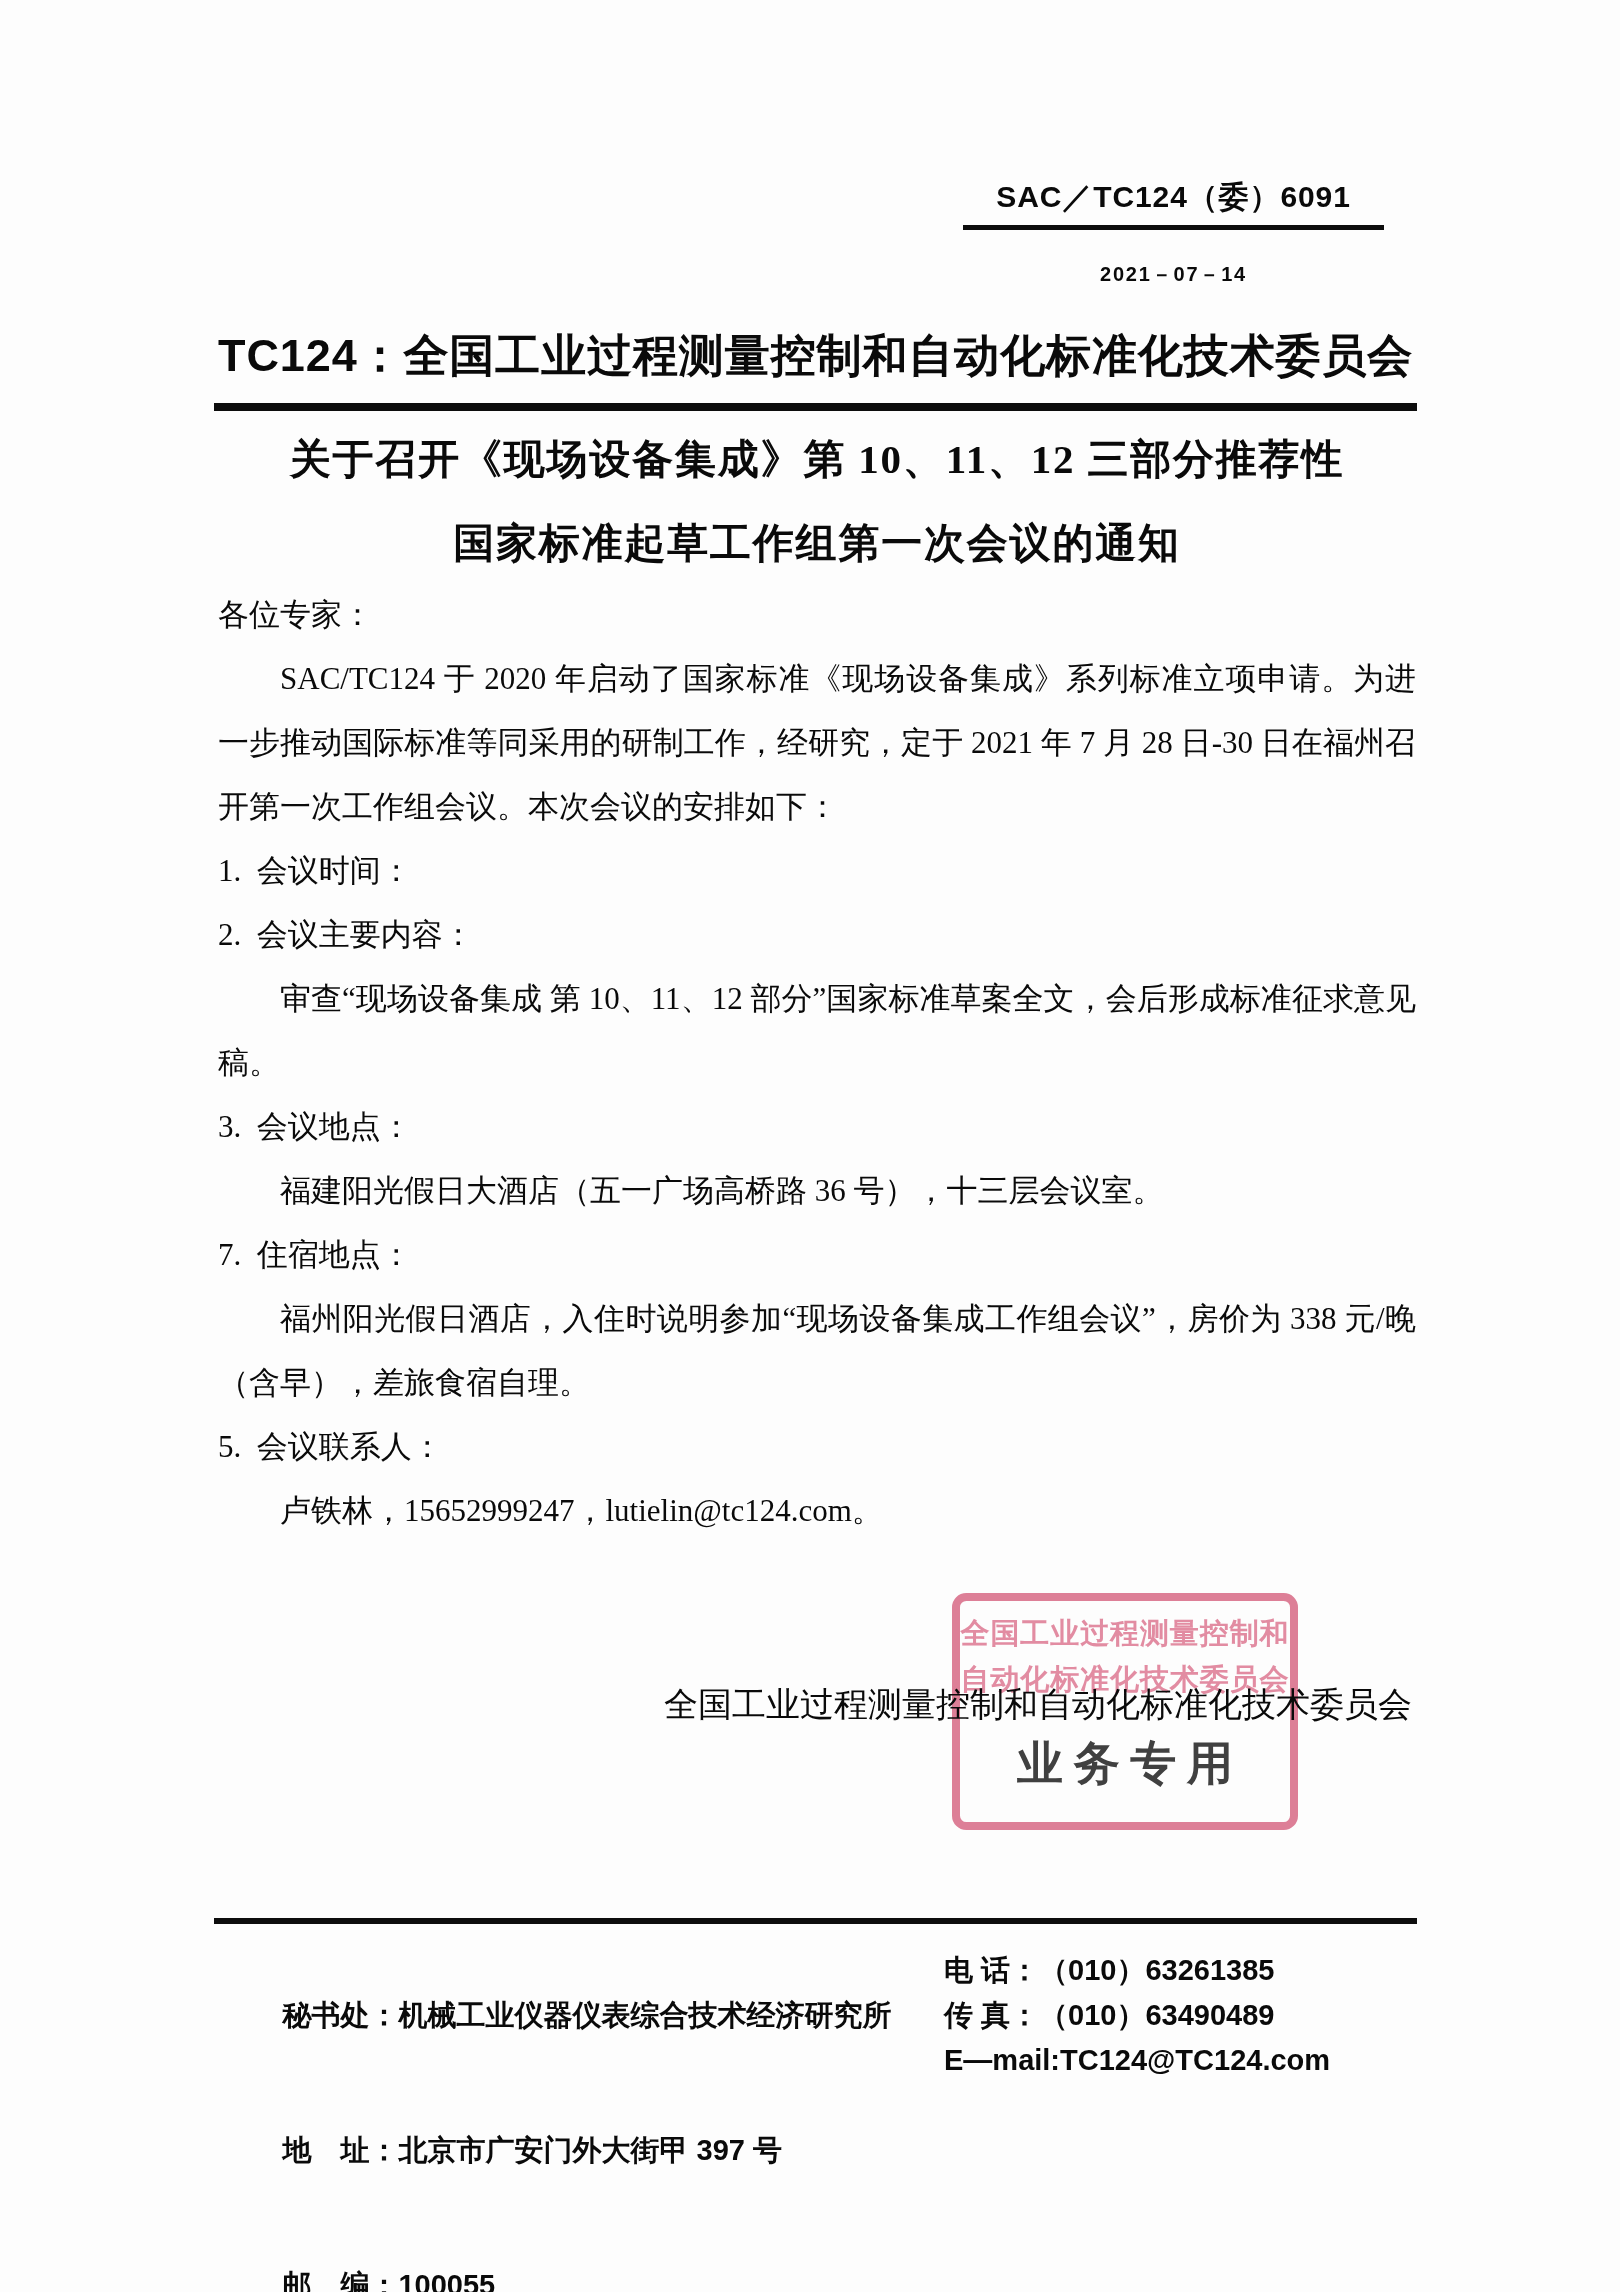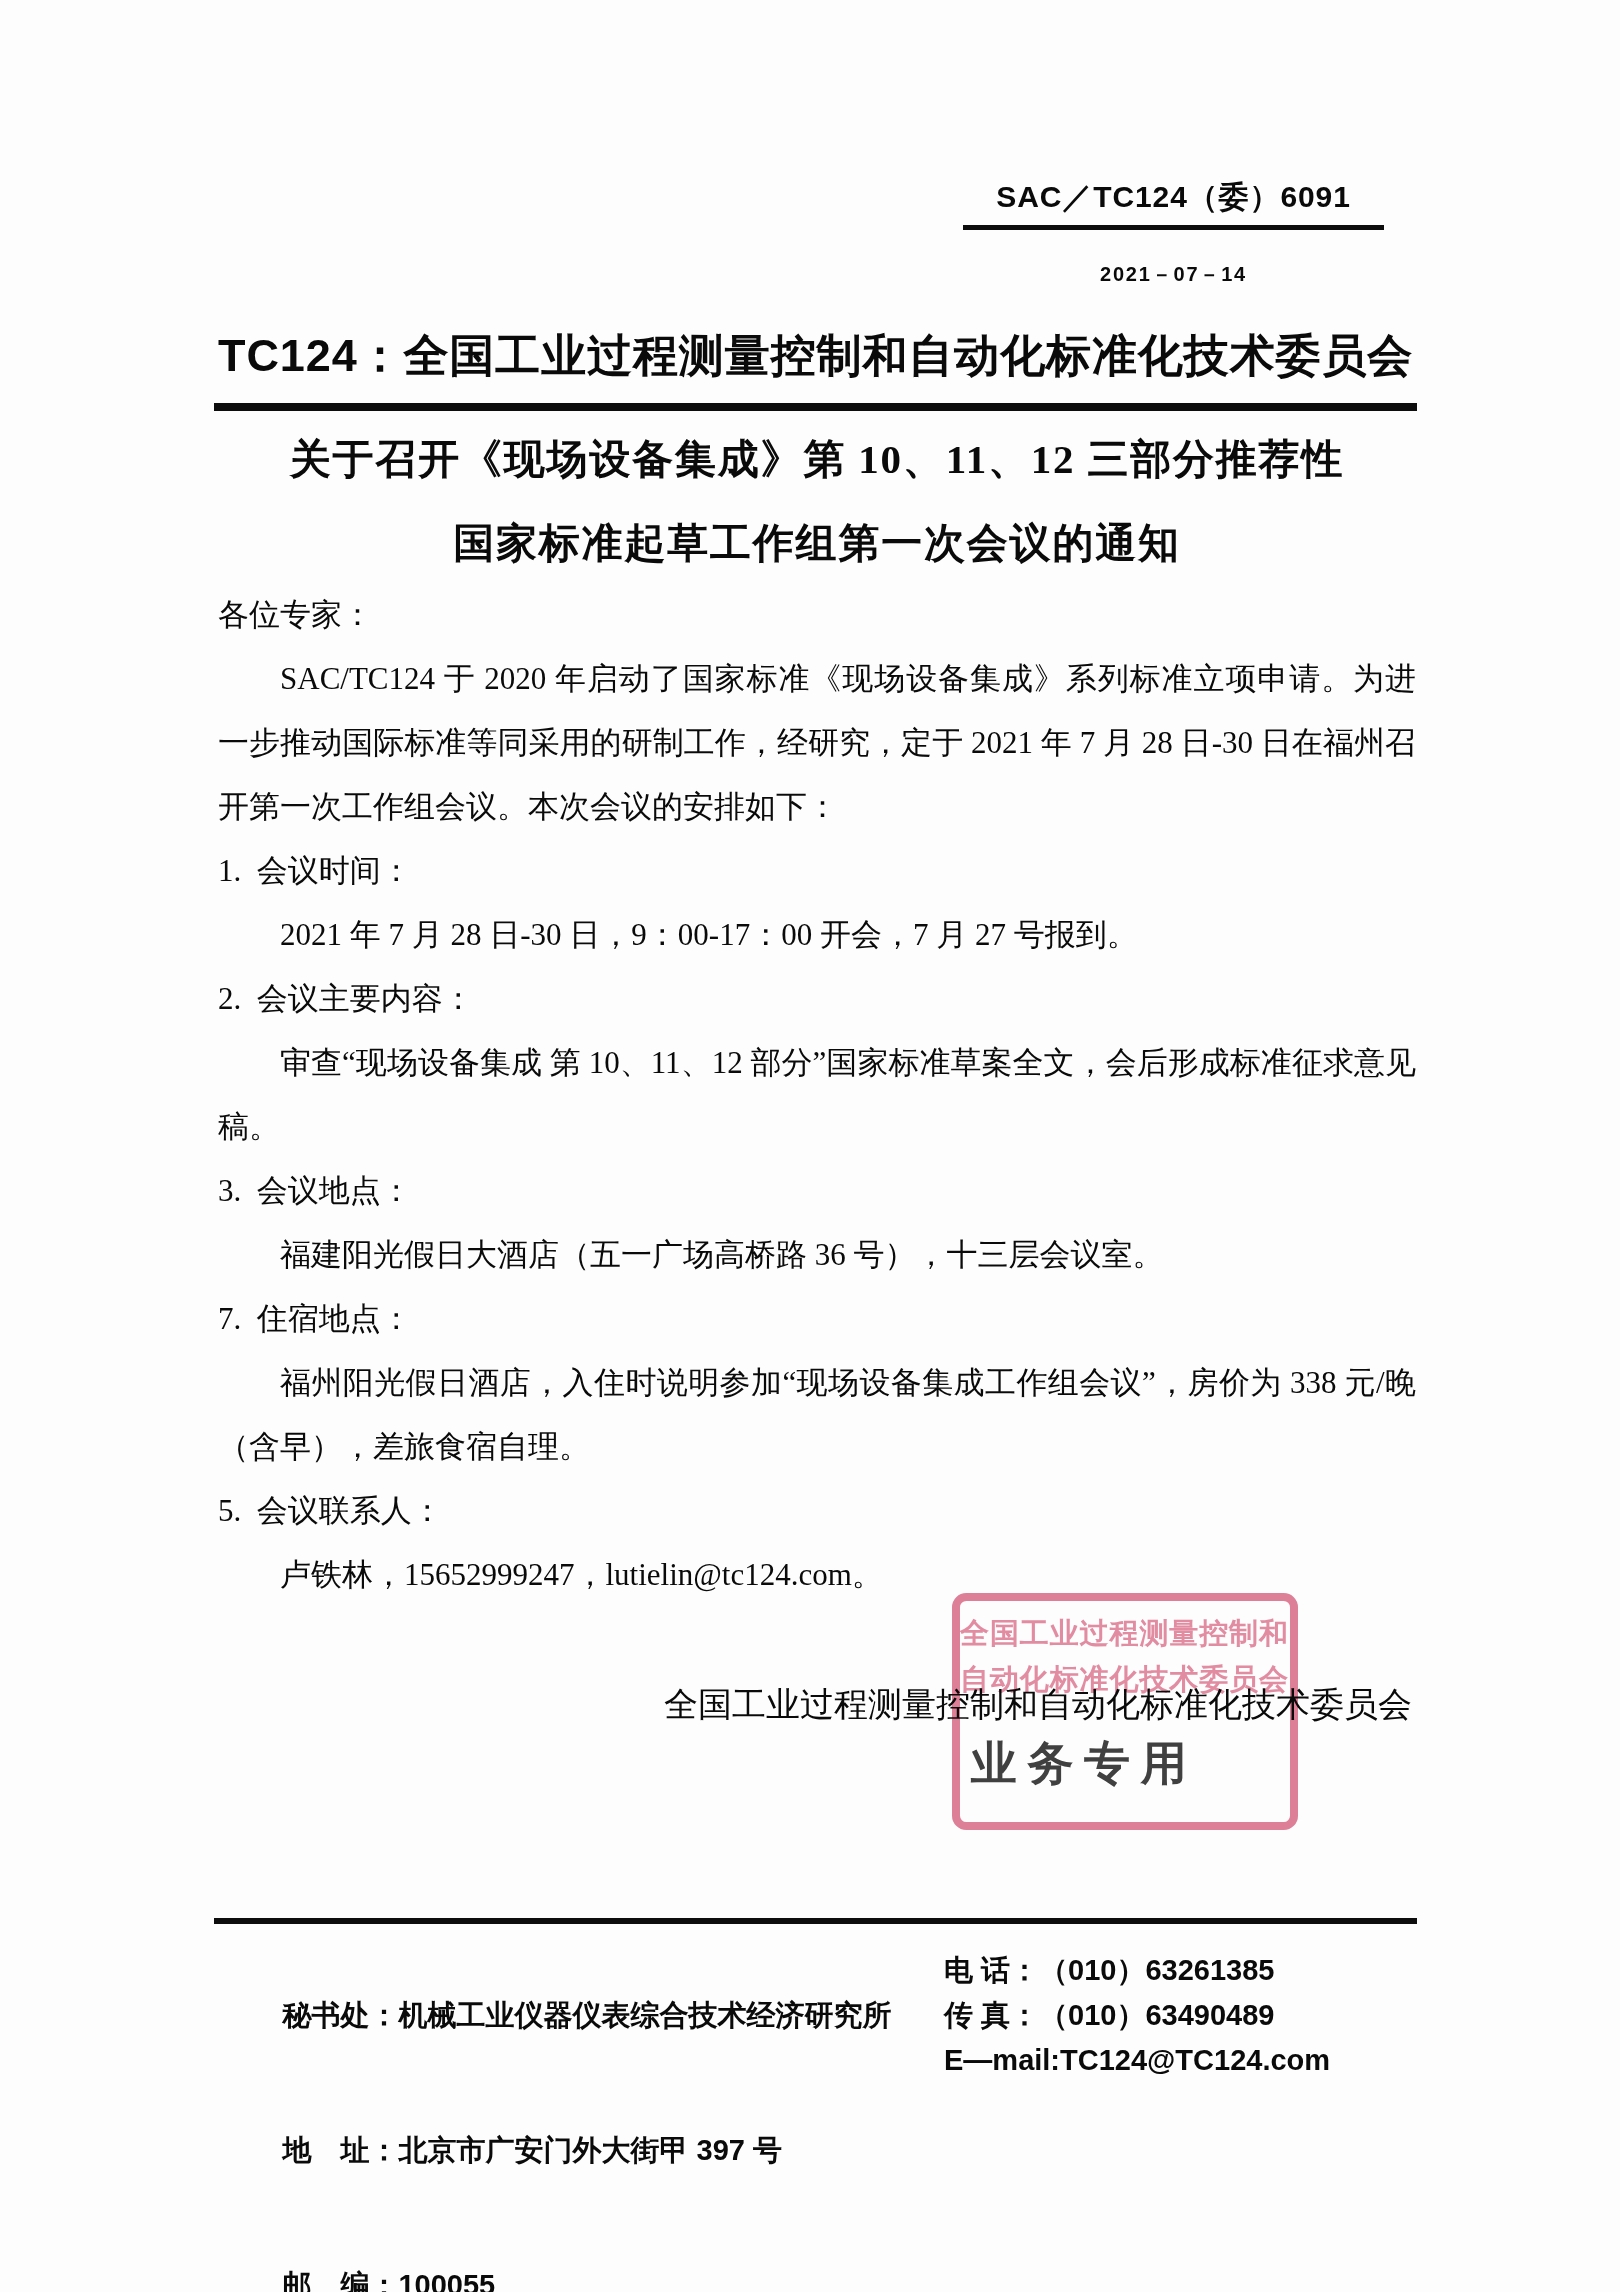--- a/index.html
+++ b/index.html
@@ -98,20 +98,21 @@
   
   .stamp {
     position: absolute;
     top: 1593px;
     left: 952px;
     width: 330px;
     height: 221px;
     border: 8px solid #4c1d95;
     border-radius: 14.3px;
     color: #e28ca2;
+    text-align: center;
     z-index: 1;
     background: transparent;
   }
   .stamp-line {
     font-size: 29px;
     font-weight: 700;
     line-height: 46px;
     letter-spacing: 0.9px;
     white-space: nowrap;
   }
@@ -179,21 +180,20 @@
   <div class="notice-title serif">
     <div>关于召开《现场设备集成》第 10、11、12 三部分推荐性</div>
     <div>国家标准起草工作组第一次会议的通知</div>
   </div>
 
   <div class="doc-body serif">
     <div class="salutation">各位专家：</div>
     <p class="para-indent">SAC/TC124 于 2020 年启动了国家标准《现场设备集成》系列标准立项申请。为进一步推动国际标准等同采用的研制工作，经研究，定于 2021 年 7 月 28 日-30 日在福州召开第一次工作组会议。本次会议的安排如下：</p>
 
     <div class="item-heading">1.  会议时间：</div>
-    <p class="para-indent">2021 年 7 月 28 日-30 日，9：00-17：00 开会，7 月 27 号报到。</p>
 
     <div class="item-heading">2.  会议主要内容：</div>
     <p class="para-indent">审查“现场设备集成 第 10、11、12 部分”国家标准草案全文，会后形成标准征求意见稿。</p>
 
     <div class="item-heading">3.  会议地点：</div>
     <p class="para-indent">福建阳光假日大酒店（五一广场高桥路 36 号），十三层会议室。</p>
 
     <div class="item-heading">7.  住宿地点：</div>
     <p class="para-indent">福州阳光假日酒店，入住时说明参加“现场设备集成工作组会议”，房价为 338 元/晚（含早），差旅食宿自理。</p>
 

